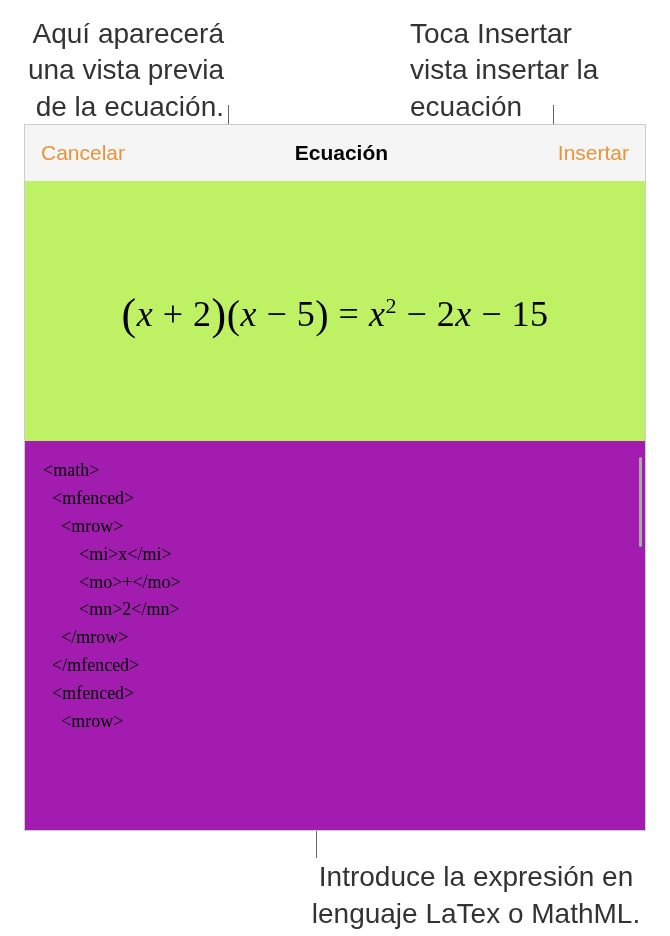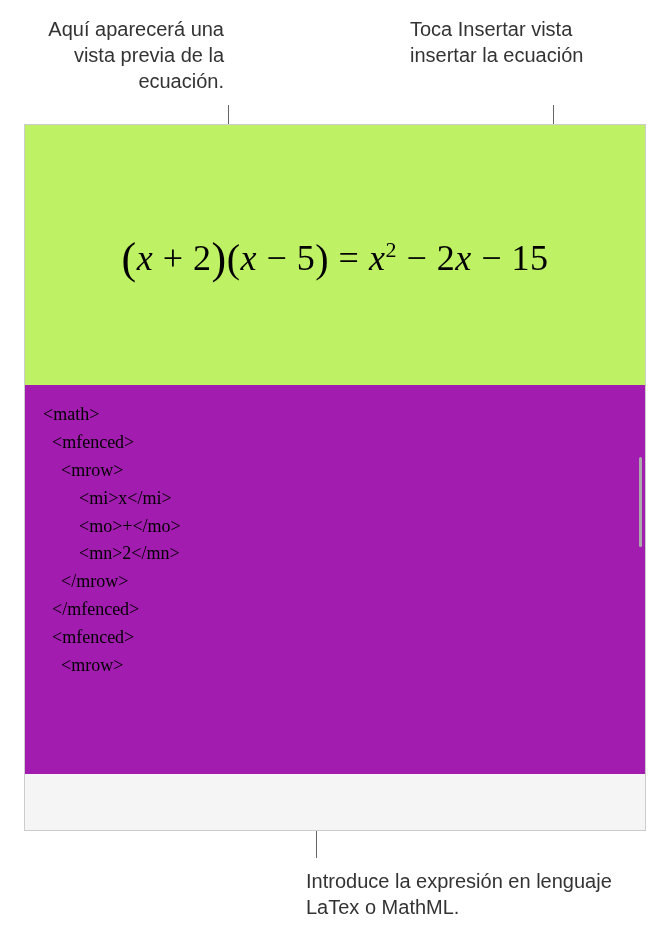--- a/index.html
+++ b/index.html
@@ -9,40 +9,40 @@
     }
     body {
       font-family: -apple-system, BlinkMacSystemFont, "Helvetica Neue", Arial, sans-serif;
       background: #fff;
       width: 670px;
       height: 936px;
       position: relative;
     }
     .callout {
       position: absolute;
-      font-size: 20px;
+      font-size: 28px;
       color: #333;
       line-height: 1.3;
     }
     .callout-top-left {
       top: 16px;
       left: 24px;
       text-align: right;
       width: 200px;
     }
     .callout-top-right {
       top: 16px;
       right: 60px;
       text-align: left;
       width: 200px;
     }
     .callout-bottom {
-      bottom: 16px;
+      bottom: 4px;
       right: 24px;
-      text-align: left;
+      text-align: center;
       width: 340px;
     }
     .callout-line {
       position: absolute;
       background: #666;
     }
     .line-tl-v {
       left: 228px;
       top: 105px;
       width: 1px;
@@ -156,20 +156,25 @@
 <body>
 
 <div class="callout callout-top-left">Aquí aparecerá una vista previa de la ecuación.</div>
 <div class="callout callout-top-right">Toca Insertar vista insertar la ecuación</div>
 
 <div class="callout-line line-tl-v"></div>
 <div class="callout-line line-tr-v"></div>
 <div class="callout-line line-b-v"></div>
 
 <div class="dialog">
+  <div class="header">
+    <button class="header-btn">Cancelar</button>
+    <div class="header-title">Ecuación</div>
+    <button class="header-btn">Insertar</button>
+  </div>
 
   <div class="preview-area">
     <div class="equation-render">
       <span class="paren">(</span><span>x</span><span class="upright"> + </span><span class="upright">2</span><span class="paren">)</span><span class="parens">(</span><span>x</span><span class="upright"> − </span><span class="upright">5</span><span class="parens">)</span><span class="upright"> = </span><span>x</span><span class="sup">2</span><span class="upright"> − </span><span class="upright">2</span><span>x</span><span class="upright"> − </span><span class="upright">15</span>
     </div>
   </div>
 
   <div class="input-area">&lt;math&gt;
   &lt;mfenced&gt;
     &lt;mrow&gt;

